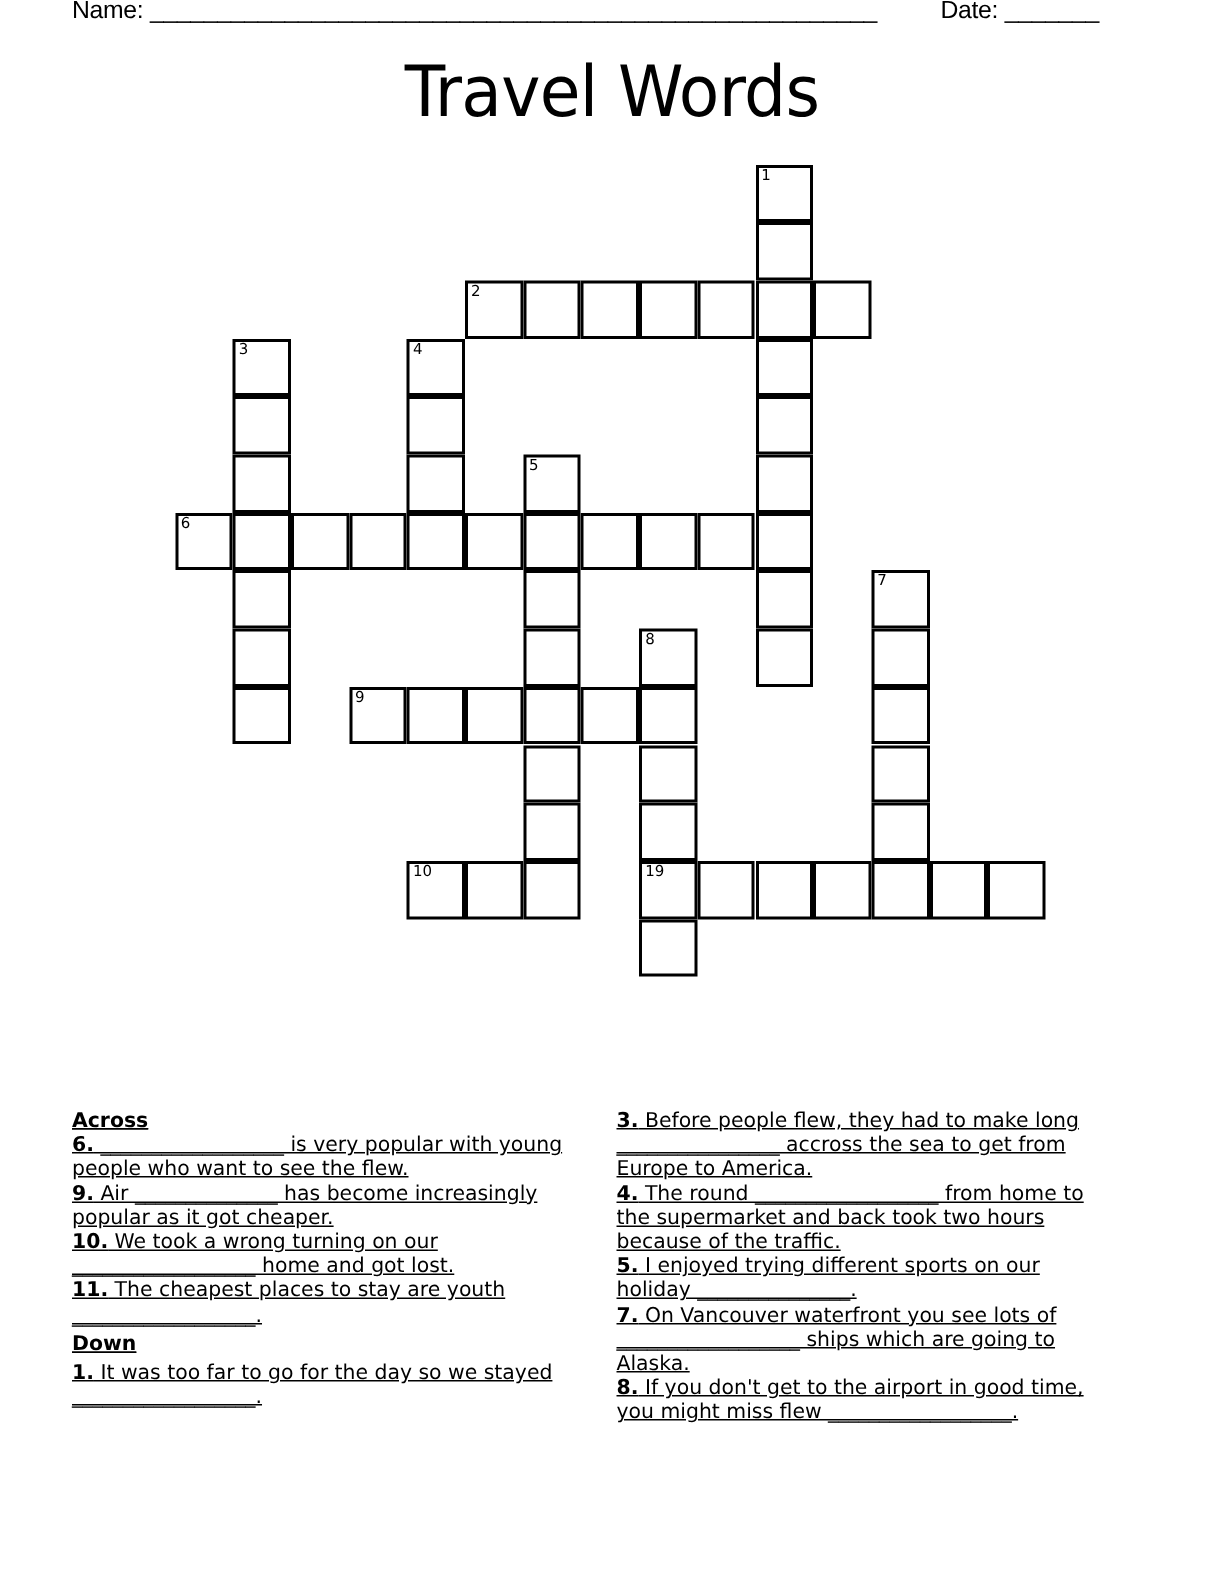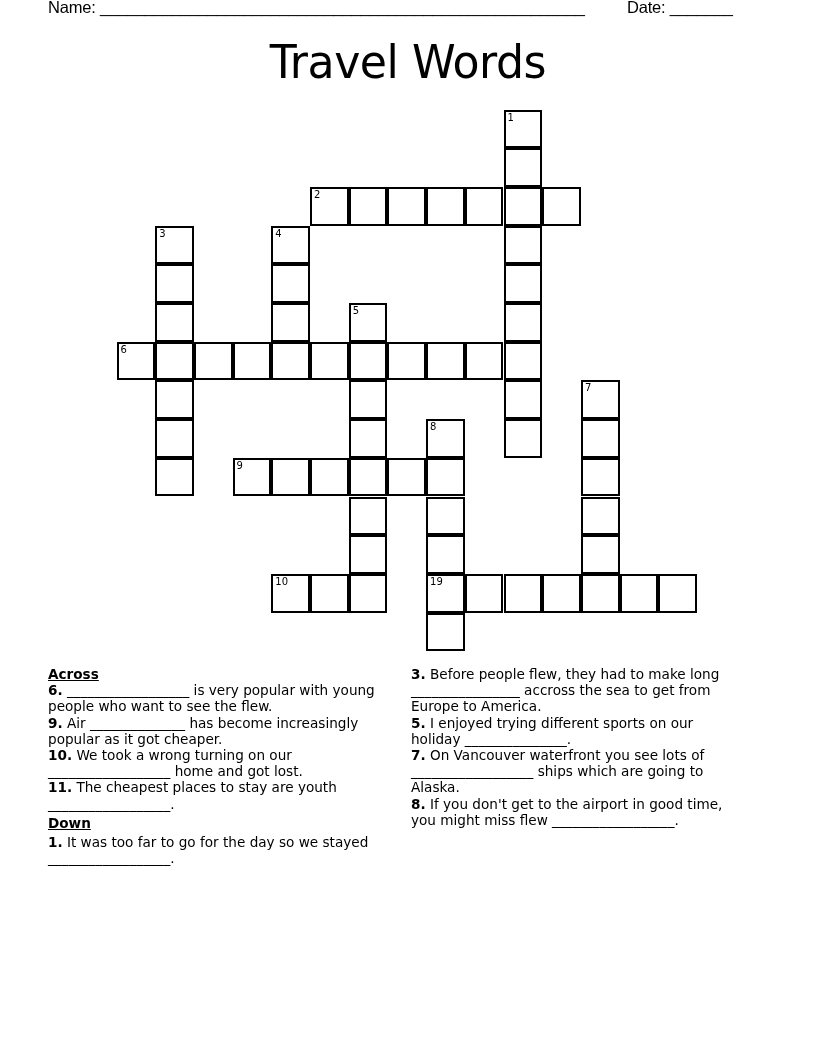--- a/index.html
+++ b/index.html
@@ -4,21 +4,21 @@
 <style>
   html, body { margin: 0; padding: 0; background: #ffffff; }
   body { width: 816px; height: 1056px; position: relative; overflow: hidden; color: #000; font-family: "DejaVu Sans", sans-serif; }
   .hdr { position: absolute; top: -2px; font-family: "Liberation Sans", sans-serif; font-size: 16.5px; letter-spacing: -0.2px; white-space: nowrap; }
   #name-line { left: 48px; }
   #date-line { left: 627px; }
   .title { position: absolute; top: 34px; left: 0; width: 816px; text-align: center; font-family: "DejaVu Sans", sans-serif; font-size: 47px; font-weight: normal; letter-spacing: -0.5px; transform: scaleX(0.94); }
   #grid { position: absolute; left: 0; top: 0; width: 816px; height: 680px; }
   .cell { position: absolute; width: 38.7px; height: 38.7px; box-sizing: border-box; border: 2px solid #000; background: #fff; margin-left: -1px; margin-top: -1px; }
   .num { position: absolute; left: 2px; top: 1px; font-family: "DejaVu Sans", sans-serif; font-size: 10px; line-height: 10px; }
-  .clues { position: absolute; top: 666px; font-family: "DejaVu Sans", sans-serif; font-size: 13.6px; line-height: 16.2px; }
+  .clues { position: absolute; top: 739px; font-family: "DejaVu Sans", sans-serif; font-size: 13.6px; line-height: 16.2px; text-decoration: underline; }
   #clues-left { left: 48px; width: 350px; }
   #clues-right { left: 411px; width: 345px; }
   .clue-head { font-weight: bold; text-decoration: underline; margin: 0; }
   .clue { margin: 0 14px 0 0; }
   .clue b { font-weight: bold; }
 </style>
 </head>
 <body>
 
 <div class="hdr" id="name-line">Name: ______________________________________________________</div>
@@ -120,16 +120,17 @@
   <p class="clue"><b>6.</b><span> __________________ is very popular with young people who want to see the flew.</span></p>
   <p class="clue"><b>9.</b><span> Air ______________ has become increasingly popular as it got cheaper.</span></p>
   <p class="clue"><b>10.</b><span> We took a wrong turning on our __________________ home and got lost.</span></p>
   <p class="clue"><b>11.</b><span> The cheapest places to stay are youth __________________.</span></p>
   <p class="clue-head" style="margin-top:3px;">Down</p>
   <p class="clue" style="margin-top:3px;"><b>1.</b><span> It was too far to go for the day so we stayed __________________.</span></p>
 </div>
 
 <div class="clues" id="clues-right">
   <p class="clue"><b>3.</b><span> Before people flew, they had to make long ________________ accross the sea to get from Europe to America.</span></p>
+  <p class="clue"><b>4.</b><span> The round __________________ from home to the supermarket and back took two hours because of the traffic.</span></p>
   <p class="clue"><b>5.</b><span> I enjoyed trying different sports on our holiday _______________.</span></p>
   <p class="clue"><b>7.</b><span> On Vancouver waterfront you see lots of __________________ ships which are going to Alaska.</span></p>
   <p class="clue"><b>8.</b><span> If you don't get to the airport in good time, you might miss flew __________________.</span></p>
 </div>
 
 </body></html>

